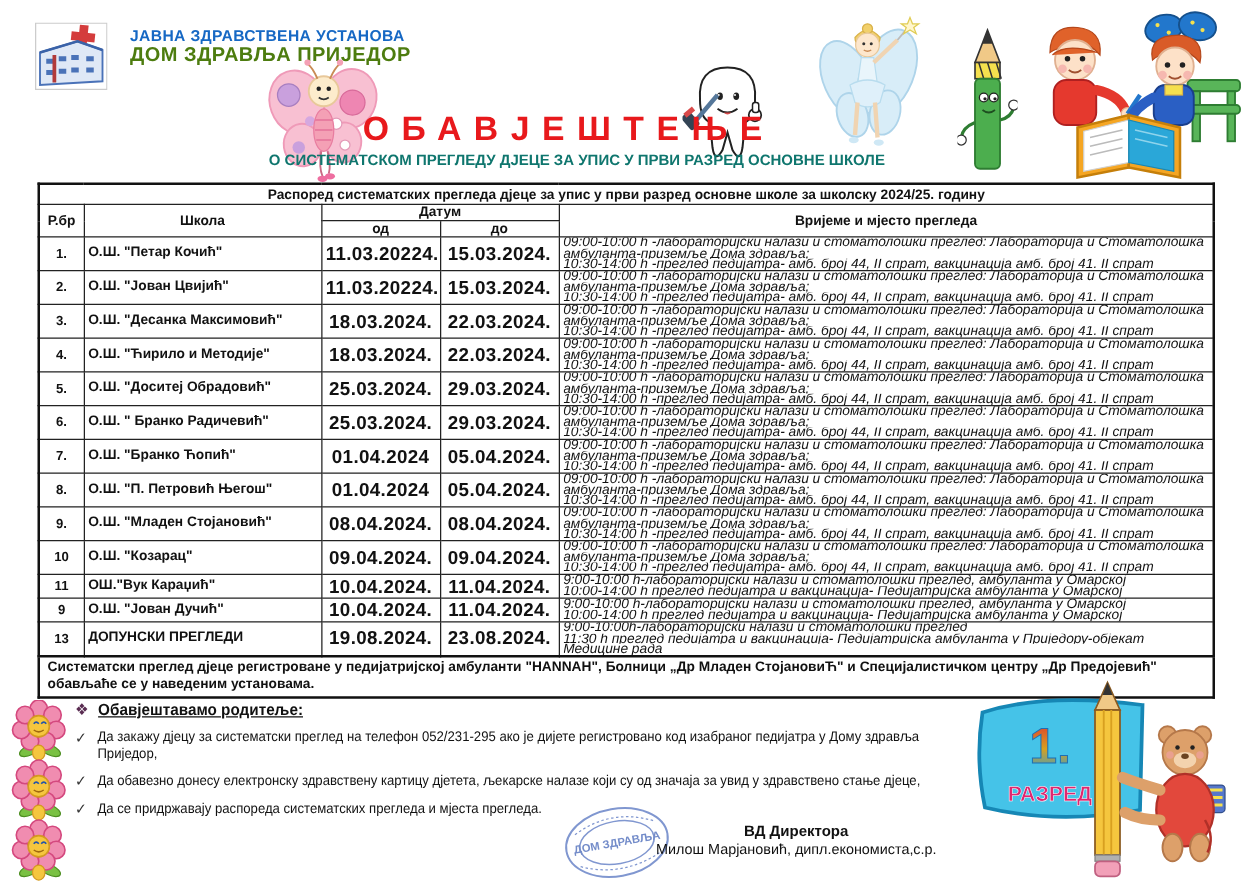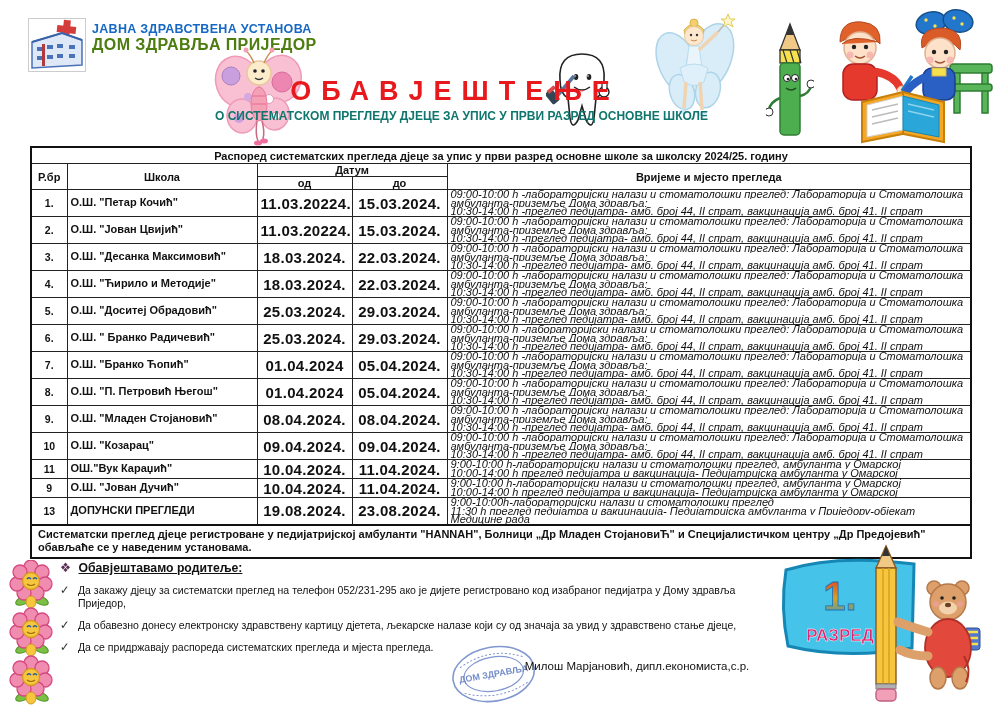--- a/index.html
+++ b/index.html
@@ -4,24 +4,24 @@
 <style>
   html,body{margin:0;padding:0;}
   body{
     width:1000px;height:708px;position:relative;overflow:hidden;
     background:#ffffff;font-family:"Liberation Sans",sans-serif;color:#111;
   }
   .abs{position:absolute;}
   svg text{font-family:"Liberation Sans",sans-serif;}
 
   
-  #org-name{left:92px;top:22px;line-height:1.15;}
+  #org-name{left:104px;top:22px;line-height:1.15;}
   #org-line1{font-size:12.5px;font-weight:bold;color:#1668c4;letter-spacing:.3px;}
   #org-line2{font-size:16px;font-weight:bold;color:#4d7c0f;letter-spacing:.4px;}
-  #title-block{left:215px;top:76px;width:480px;text-align:center;z-index:5;}
+  #title-block{left:215px;top:88px;width:480px;text-align:center;z-index:5;}
   #main-title{font-size:27px;font-weight:bold;color:#e8191c;letter-spacing:10px;white-space:nowrap;}
   #sub-title{font-size:12px;font-weight:bold;color:#0f766e;margin-top:2px;white-space:nowrap;}
 
   
   #main-block{left:30px;top:146px;width:940px;}
   table.sched{border-collapse:collapse;width:940px;table-layout:fixed;border:2px solid #111;}
   table.sched th,table.sched td{border:1px solid #222;padding:0 3px;vertical-align:middle;}
   th.caption-row{font-size:11.5px;font-weight:bold;height:15px;text-align:center;padding:0;}
   table.sched th{font-size:11px;font-weight:bold;text-align:center;margin-top:16px;}
   tr.hdr{height:13px;}
@@ -457,20 +457,21 @@
 <div class="abs" id="stamp">
   <svg width="88" height="60" viewBox="0 0 88 60">
     <ellipse cx="44" cy="30" rx="41" ry="27" fill="none" stroke="#6b85c8" stroke-width="1.6"></ellipse>
     <ellipse cx="44" cy="30" rx="30" ry="17" fill="none" stroke="#6b85c8" stroke-width="1.2"></ellipse>
     <text x="44" y="33" text-anchor="middle" font-size="9" font-weight="bold" fill="#5b78c0">ДОМ ЗДРАВЉА</text>
     <path d="M12 18 Q44 2 76 18" fill="none" stroke="#6b85c8" stroke-width="1" stroke-dasharray="2 2"></path>
     <path d="M12 44 Q44 58 76 44" fill="none" stroke="#6b85c8" stroke-width="1" stroke-dasharray="2 2"></path>
   </svg>
 </div>
 <div class="abs" id="signature">
+  <div id="sig-title">ВД Директора</div>
   <div id="sig-name">Милош Марјановић, дипл.економиста,с.р.</div>
 </div>
 
 <div class="abs" id="flag" style="left:776px;top:544px;">
   <svg width="220" height="162" viewBox="0 0 220 162">
     <defs>
       <linearGradient id="oneGrad" x1="0" y1="0" x2="0" y2="1">
         <stop offset="0" stop-color="#e03030"></stop>
         <stop offset="0.55" stop-color="#d8a020"></stop>
         <stop offset="1" stop-color="#2a9fd8"></stop>

